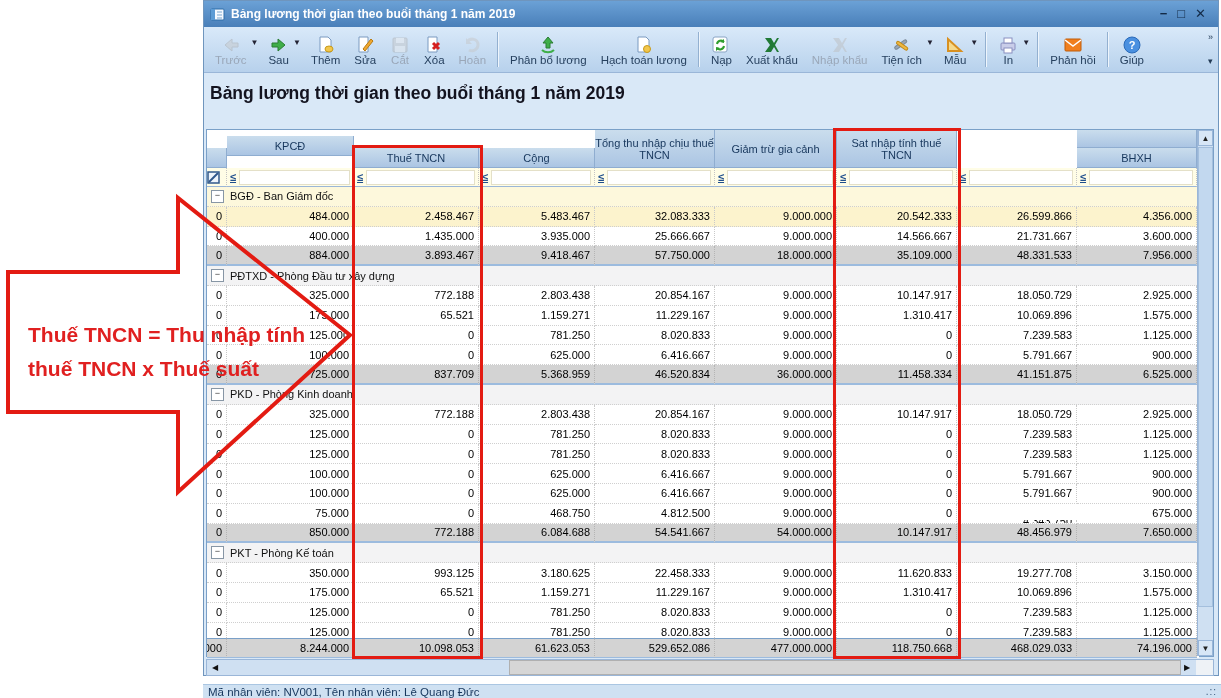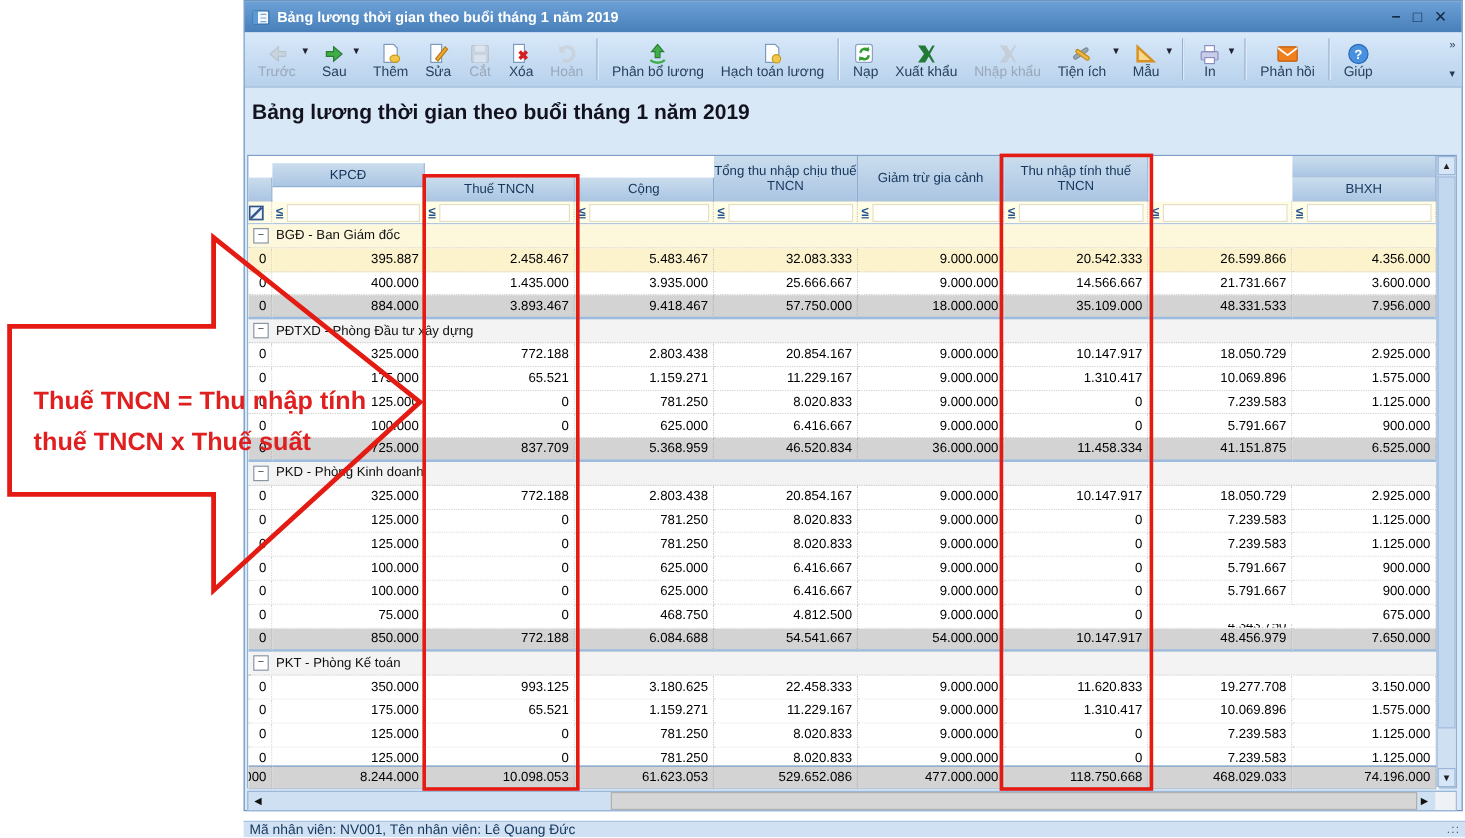--- a/index.html
+++ b/index.html
@@ -274,21 +274,21 @@
           <span>▾</span>
         </div>
       </div>
 
     <div class="page-title">Bảng lương thời gian theo buổi tháng 1 năm 2019</div>
 
     <div class="grid" id="grid">
         <div class="gc hdr band" style="left: 870px; top: 0px; width: 120px; height: 18px;"></div>
         <div class="gc hdr" style="left: 508px; top: 0px; width: 122px; height: 38px;">Giảm trừ gia cảnh</div>
         <div class="gc hdr" style="left: 388px; top: 0px; width: 120px; height: 38px;">Tổng thu nhập chịu thuế TNCN</div>
-        <div class="gc hdr" style="left: 630px; top: 0px; width: 120px; height: 38px;">Thu nhập tính thuế TNCN</div>
+        <div class="gc hdr" style="left: 630px; top: 0px; width: 120px; height: 38px;">Sat nhập tính thuế TNCN</div>
         <div class="gc hdr" style="left: 0px; top: 18px; width: 20px; height: 20px;"></div>
         <div class="gc hdr" style="left: 20px; top: 6px; width: 127px; height: 20px;">KPCĐ</div>
         <div class="gc hdr" style="left: 147px; top: 18px; width: 125px; height: 20px;">Thuế TNCN</div>
         <div class="gc hdr" style="left: 272px; top: 18px; width: 116px; height: 20px;">Cộng</div>
         <div class="gc hdr" style="left: 870px; top: 18px; width: 120px; height: 20px;">BHXH</div>
         <div class="gc filter" style="left: 0px; top: 38px; width: 20px; height: 19px;">
           <svg width="13" height="13" viewBox="0 0 13 13">
             <rect x="1" y="1" width="11" height="11" fill="#eef4fb" stroke="#30588c" stroke-width="1.5"></rect>
             <line x1="2" y1="11" x2="11" y2="2" stroke="#30588c" stroke-width="2"></line>
           </svg>
@@ -325,21 +325,21 @@
           <span class="le">≤</span>
           <span class="fld"></span>
         </div>
         <div class="gbody">
           <div class="grouprow" style="width: 990px; height: 19.8px; background: rgb(253, 248, 220);">
             <span class="exp">−</span>
             <span>BGĐ - Ban Giám đốc</span>
           </div>
           <div class="row ">
             <div class="cell" style="width: 20px; background: rgb(252, 243, 205);">0</div>
-            <div class="cell" style="width: 127px; background: rgb(252, 243, 205);">395.887</div>
+            <div class="cell" style="width: 127px; background: rgb(252, 243, 205);">484.000</div>
             <div class="cell" style="width: 125px; background: rgb(252, 243, 205);">2.458.467</div>
             <div class="cell" style="width: 116px; background: rgb(252, 243, 205);">5.483.467</div>
             <div class="cell" style="width: 120px; background: rgb(252, 243, 205);">32.083.333</div>
             <div class="cell" style="width: 122px; background: rgb(252, 243, 205);">9.000.000</div>
             <div class="cell" style="width: 120px; background: rgb(252, 243, 205);">20.542.333</div>
             <div class="cell" style="width: 120px; background: rgb(252, 243, 205);">26.599.866</div>
             <div class="cell" style="width: 120px; background: rgb(252, 243, 205);">4.356.000</div>
           </div>
           <div class="row ">
             <div class="cell" style="width: 20px;">0</div>

